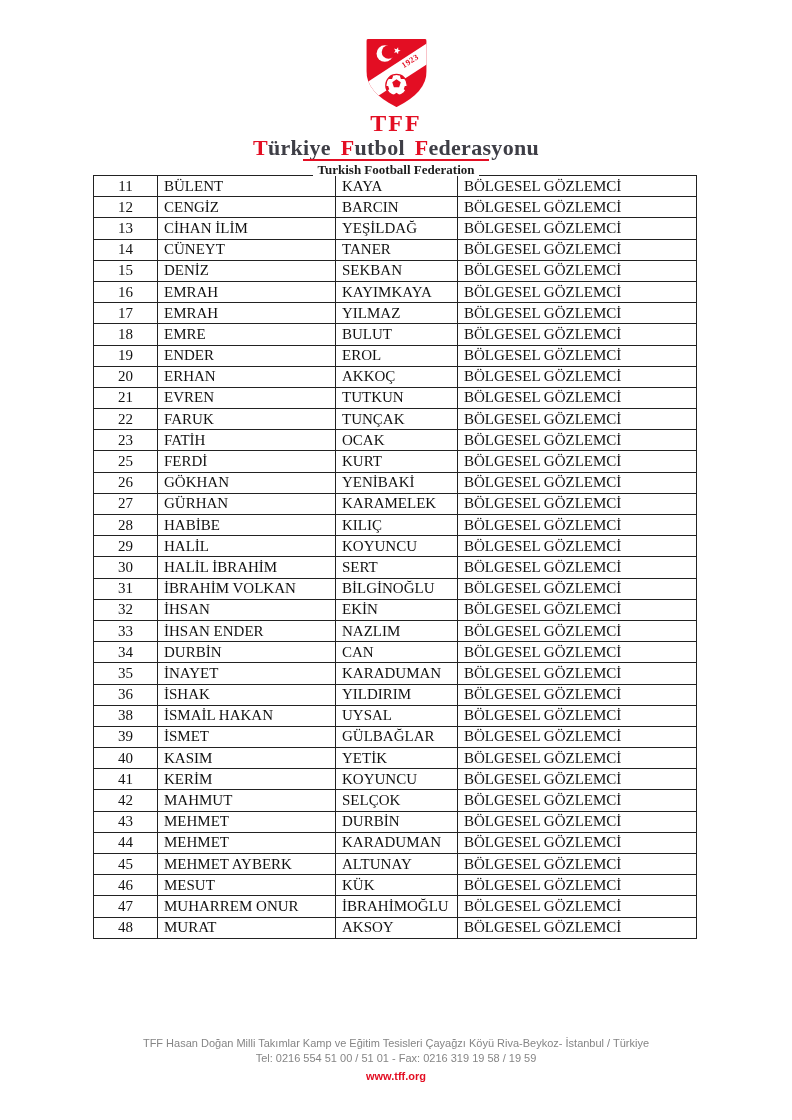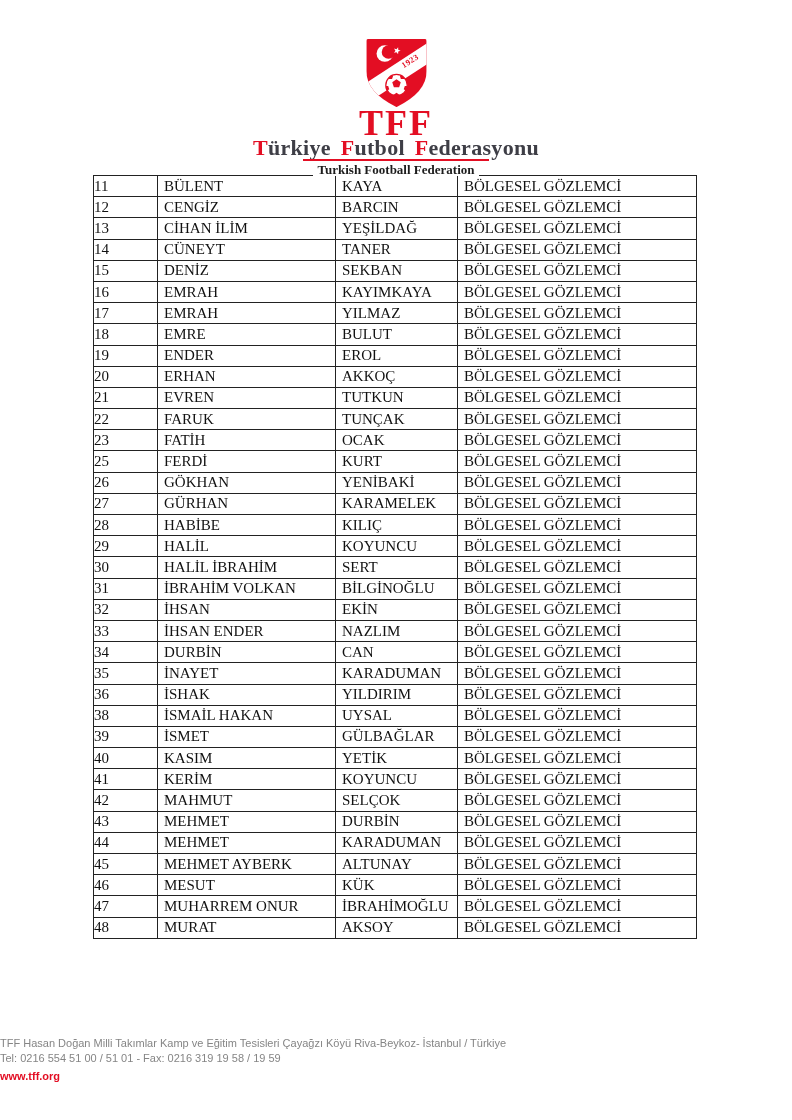--- a/index.html
+++ b/index.html
@@ -12,21 +12,21 @@
   .page { position: relative; width: 792px; height: 1120px; background: #fff; }
 
   
   .hdr {
     position: absolute; top: 38px; left: 0; width: 100%;
     display: flex; flex-direction: column; align-items: center;
     z-index: 2;
   }
   .crest { display: block; }
   .wordmark {
-    font-size: 36px; font-weight: 700; color: #e30e23;
+    font-size: 24px; font-weight: 700; color: #e30e23;
     letter-spacing: 2px; line-height: 27px; margin-top: 0;
     font-family: "Liberation Serif", serif;
   }
   .sub-tr {
     font-size: 22px; font-weight: 700; color: #3e3e46;
     line-height: 19px; margin-top: 1px; letter-spacing: 0.3px;
     white-space: nowrap;
   }
   .tr-word { display: inline-block; margin: 0 2px; }
   .tr-word::first-letter { color: #e30e23; }
@@ -42,27 +42,27 @@
     position: absolute; left: 93px; top: 175px; width: 603px;
     border-collapse: collapse; table-layout: fixed; z-index: 1;
   }
   .obs td {
     border: 1px solid #222222;
     height: 20.2px; padding: 0;
     font-size: 15px; color: #111111;
     white-space: nowrap; overflow: hidden;
     font-family: "Liberation Serif", serif;
   }
-  .c-no   { text-align: left; font-size: 14px; }
+  .c-no   { text-align: center; font-size: 14px; }
   .c-first, .c-last, .c-duty { padding-left: 6px !important; }
 
   
   .ftr {
     position: absolute; top: 1036px; left: 0; width: 100%;
-    text-align: left;
+    text-align: center;
     font-family: "Liberation Sans", sans-serif;
     font-size: 11px; line-height: 15px; color: #858585;
   }
   .site {
     display: inline-block; margin-top: 3px;
     color: #e30e23; font-weight: 700; font-size: 11px;
     text-decoration: none; cursor: pointer;
   }
 </style>
 </head>

